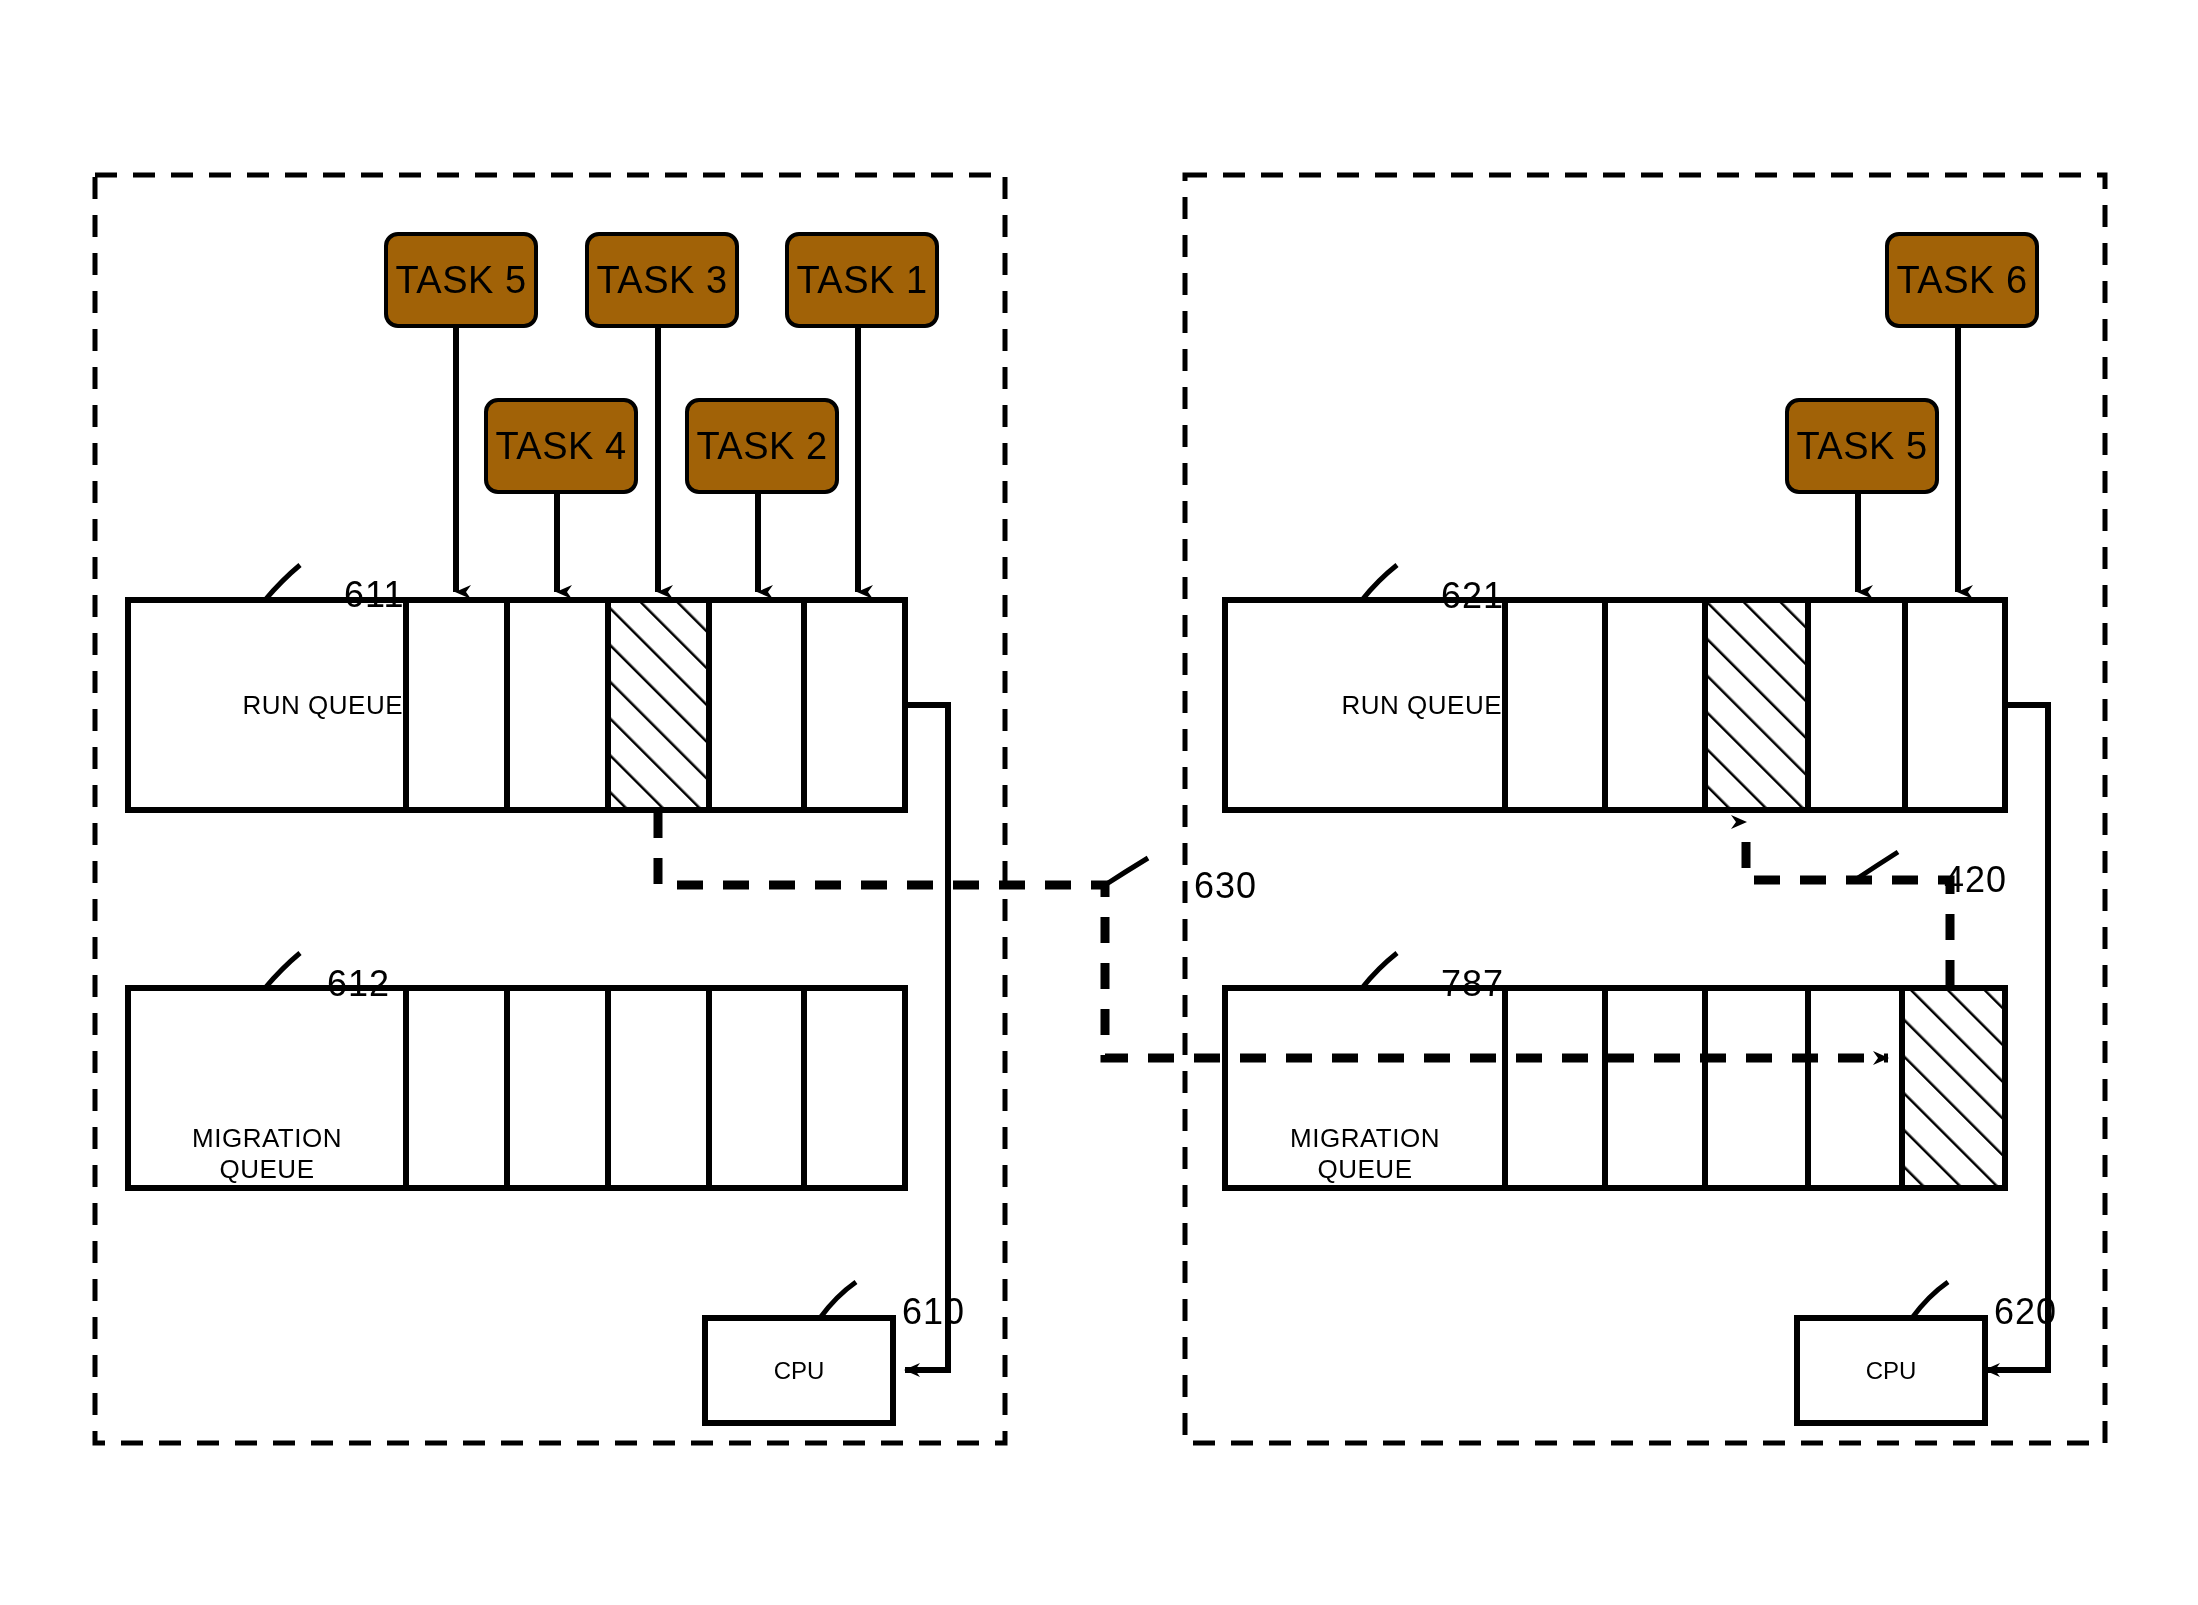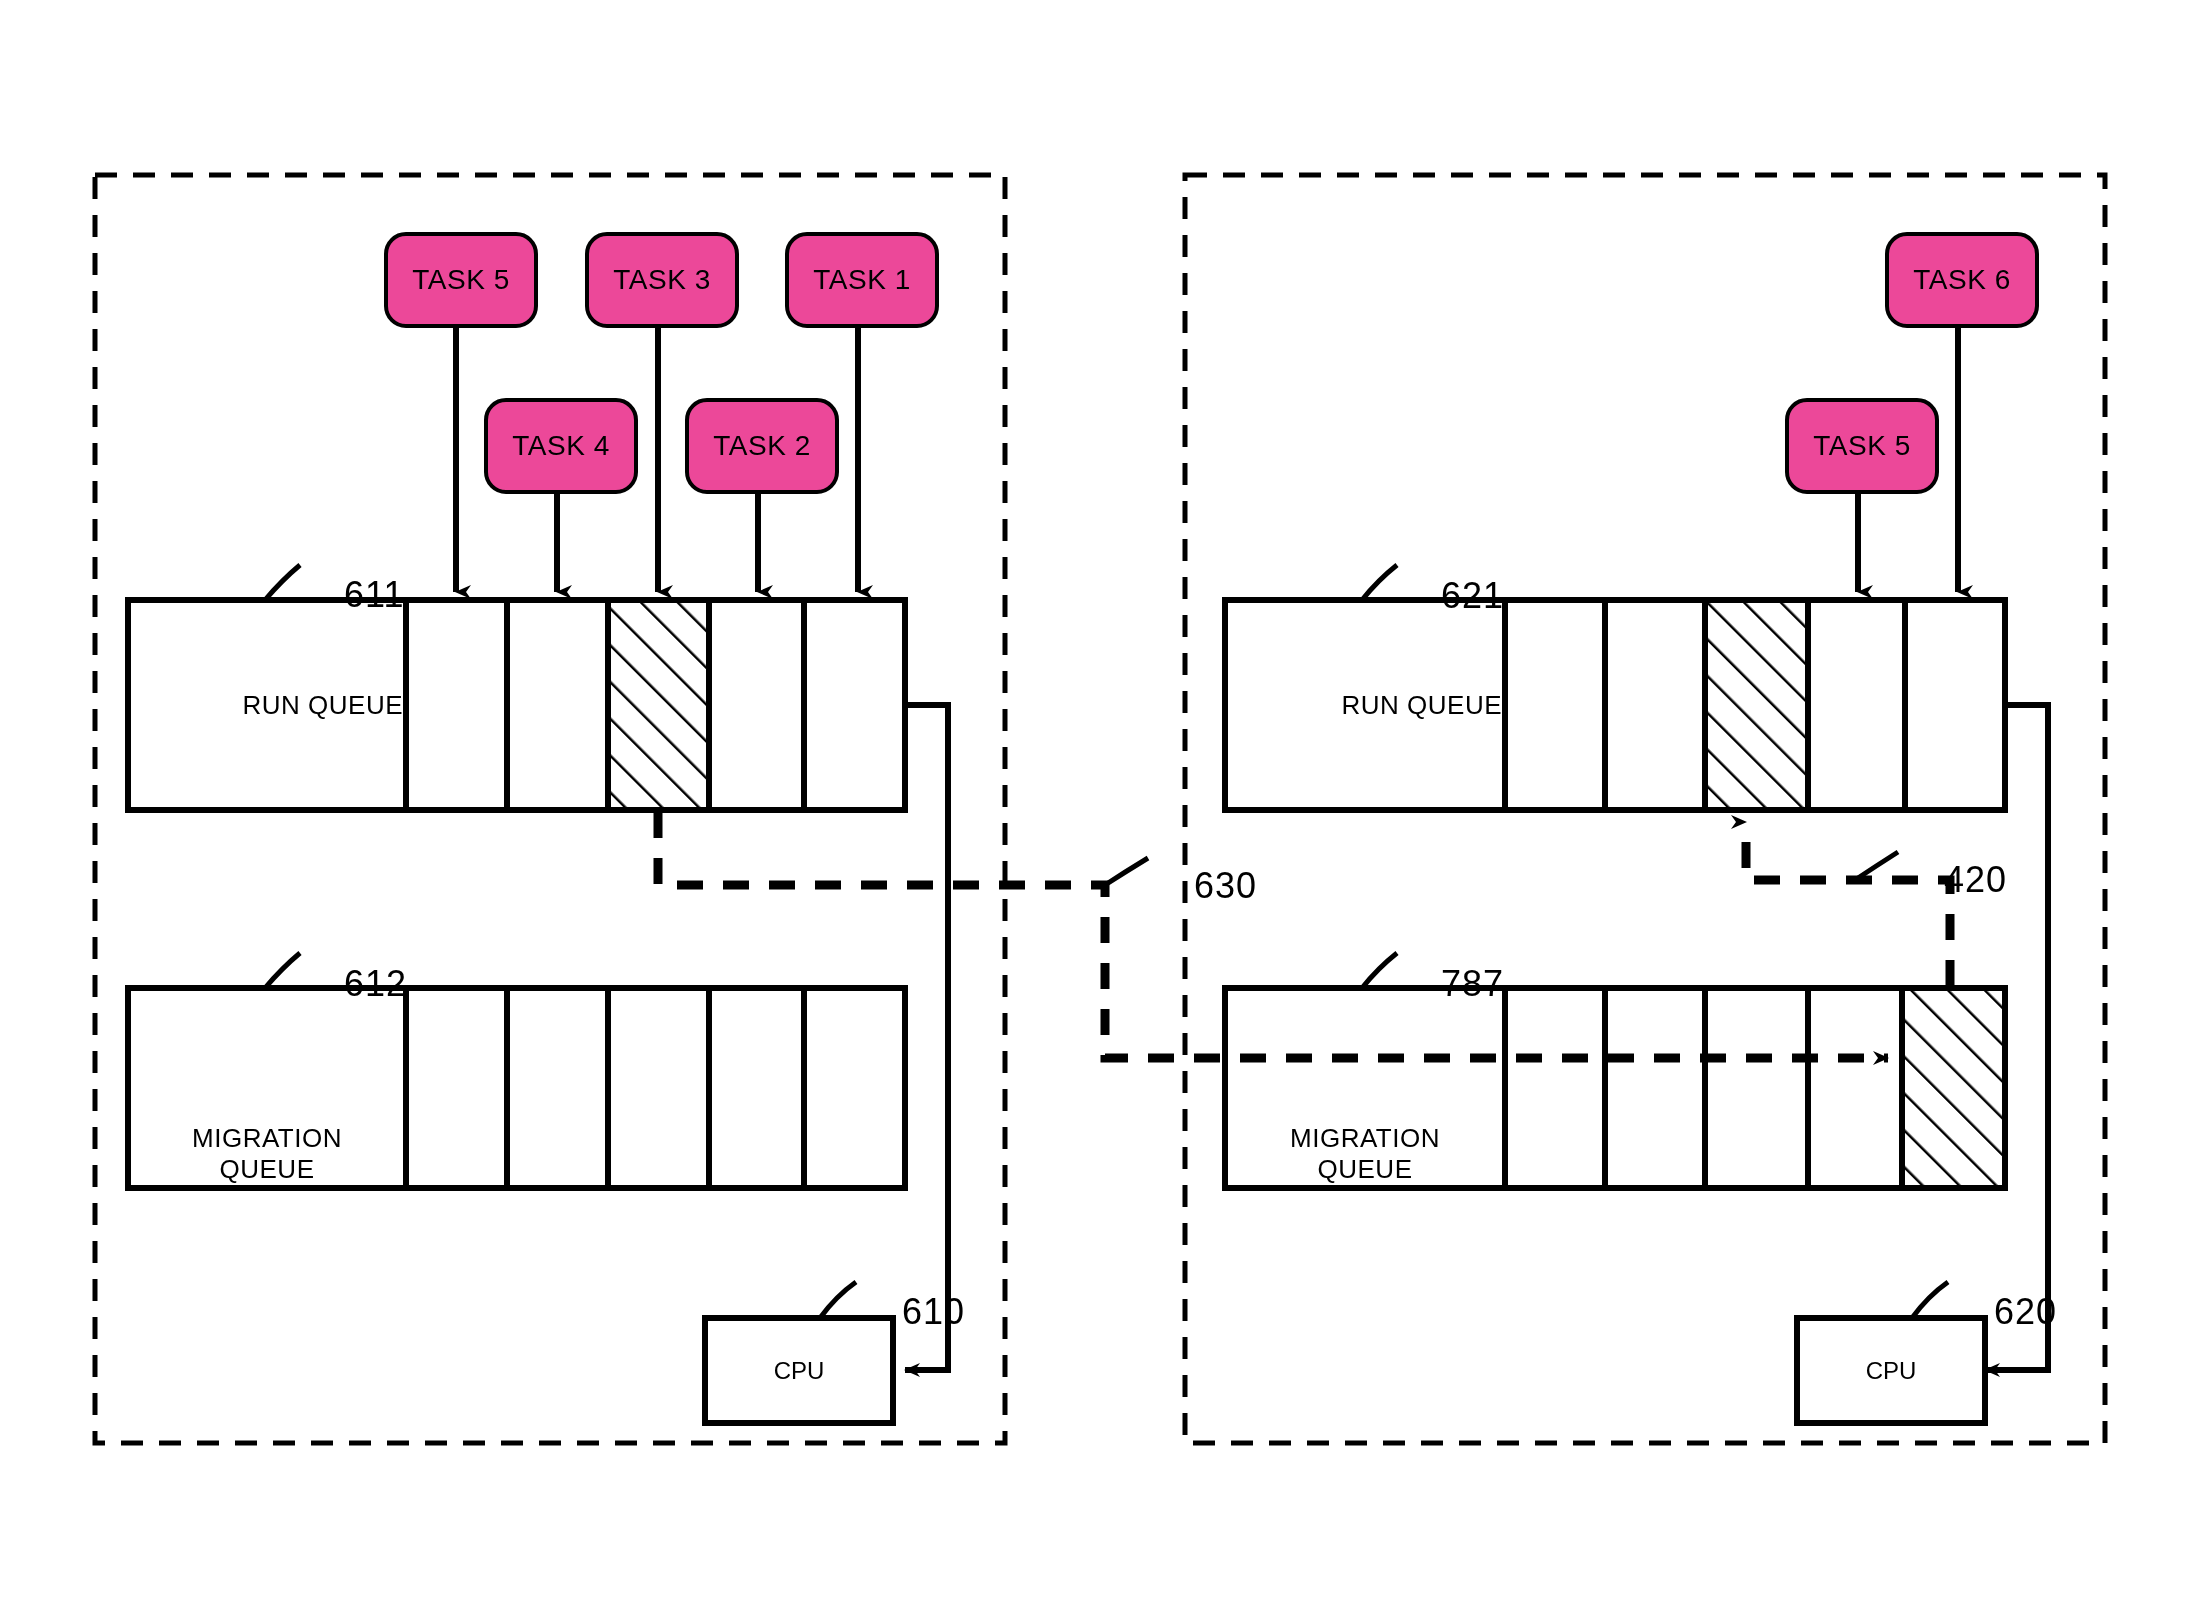--- a/index.html
+++ b/index.html
@@ -1,22 +1,22 @@
 <!DOCTYPE html>
 <html><head>
 <meta charset="utf-8">
 <style>
   html,body{margin:0;padding:0;background:#ffffff;}
   body{font-family:"Liberation Sans", sans-serif;}
   #stage{position:relative;width:2198px;height:1605px;background:#fff;overflow:hidden;}
   svg#canvas{position:absolute;left:0;top:0;width:2198px;height:1605px;}
   .lbl{position:absolute;font-family:"Liberation Sans", sans-serif;color:#000;white-space:pre;line-height:1.12;}
   .ref{font-size:36px;letter-spacing:1px;}
-  .taskbox{position:absolute;border:4px solid #000;border-radius:22px;background:#ec4899;
-           display:flex;align-items:center;justify-content:center;font-size:28px;letter-spacing:.5px;}
+  .taskbox{position:absolute;border:4px solid #000;border-radius:14px;background:#a16207;
+           display:flex;align-items:center;justify-content:center;font-size:38px;letter-spacing:.5px;}
   .qlabel{position:absolute;font-size:26px;letter-spacing:.5px;text-align:center;
           display:flex;align-items:center;justify-content:flex-end;}
   .qlabel span{display:block;text-align:center;}
   .cpulabel{position:absolute;font-size:24px;display:flex;align-items:center;justify-content:center;}
 </style>
 </head>
 <body>
 
 <div id="stage">
 
@@ -156,21 +156,21 @@
   <div class="cpulabel" style="left:708px;top:1321px;width:182px;height:99px;">
     <span>CPU</span>
   </div>
   <div class="cpulabel" style="left:1800px;top:1321px;width:182px;height:99px;">
     <span>CPU</span>
   </div>
 
   <div class="lbl ref" style="left:300px;top:535px;">
     <span>611</span>
   </div>
-  <div class="lbl ref" style="left:300px;top:924px;">
+  <div class="lbl ref" style="left:283px;top:924px;">
     <span>612</span>
   </div>
   <div class="lbl ref" style="left:858px;top:1252px;">
     <span>610</span>
   </div>
 
   <div class="lbl ref" style="left:1397px;top:536px;">
     <span>621</span>
   </div>
   <div class="lbl ref" style="left:1397px;top:924px;">

